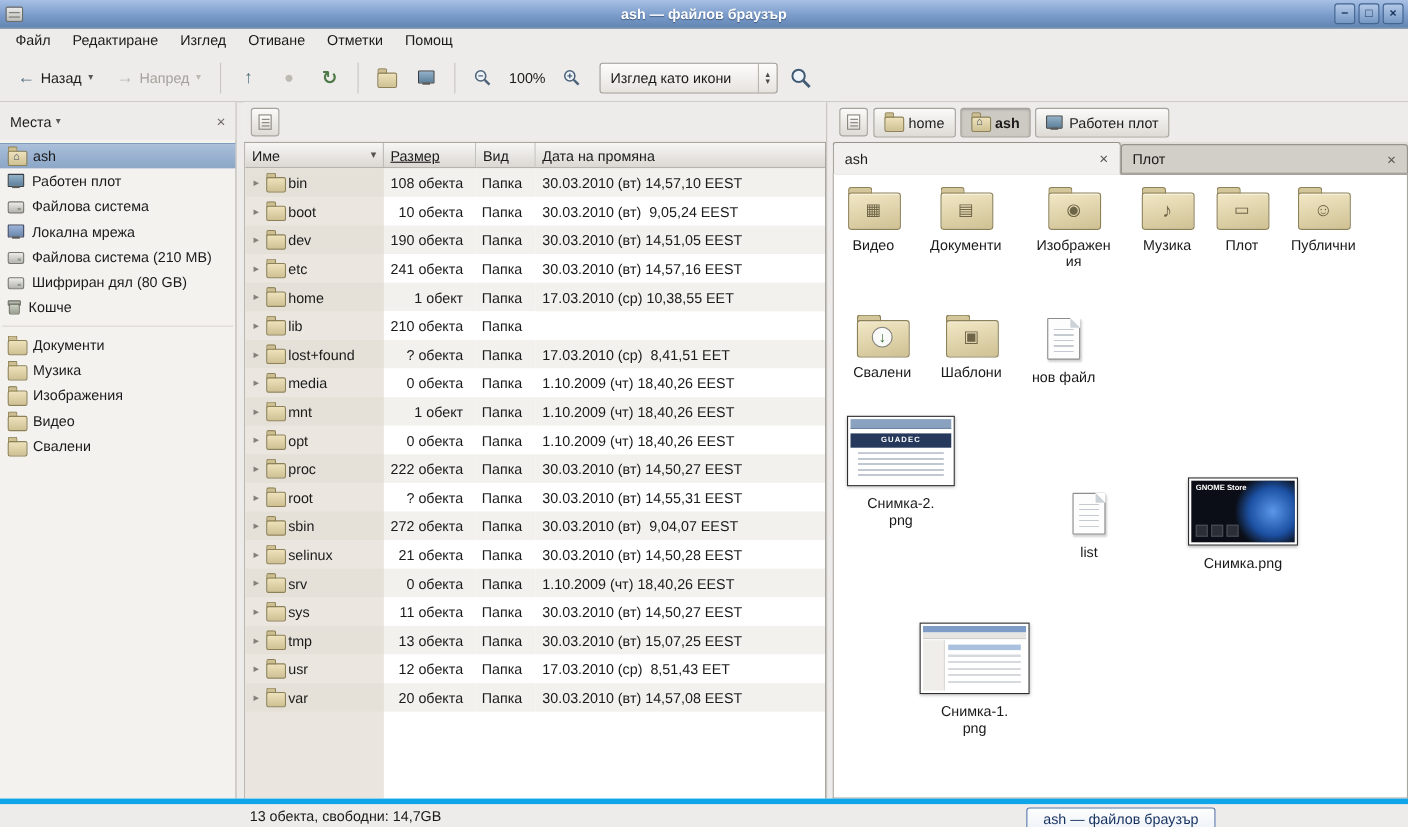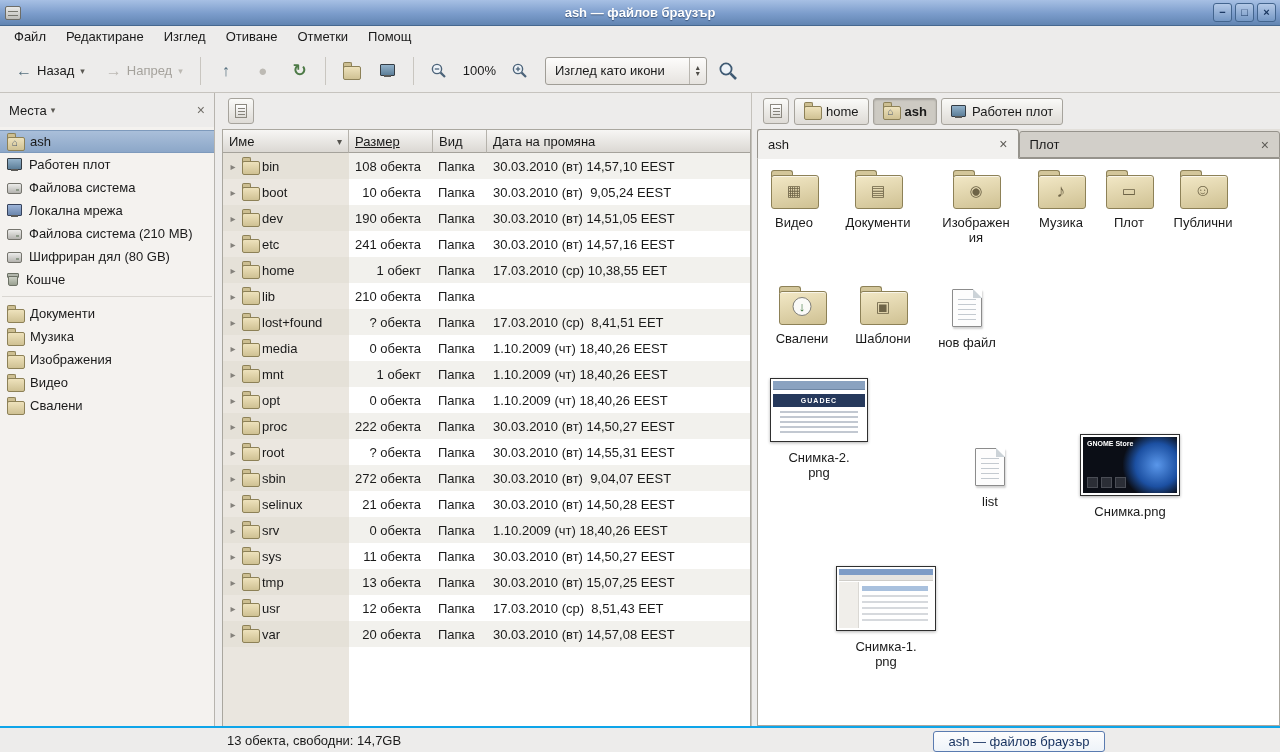--- a/index.html
+++ b/index.html
@@ -137,21 +137,21 @@
   .tn-shirts{position:absolute;left:4px;bottom:5px;display:flex;gap:3px;}
   .tn-shirt{width:11px;height:11px;background:#2b2e36;border:1px solid #4a4d55;}
   .t-file-browser{width:94px;height:59px;background:#fff;}
   .tb2-title{height:6px;background:#7e9cc6;}
   .tb2-tool{height:6px;background:#e7e5e1;border-bottom:1px solid #cfcdc9;}
   .tb2-side{position:absolute;left:0;top:13px;bottom:0;width:20px;background:#f0eeea;border-right:1px solid #dad8d4;}
   .tb2-sel{position:absolute;left:23px;right:5px;top:17px;height:5px;background:#a9c1de;}
   .tb2-rows{position:absolute;left:23px;right:5px;top:26px;bottom:4px;background:repeating-linear-gradient(to bottom,#d6d9dd 0 2px,transparent 2px 6px);}
 
   
-  .statusbar{position:absolute;left:0;right:0;bottom:0;height:26px;background:#edeceb;border-top:2px solid #0ea5e9;display:flex;align-items:center;}
+  .statusbar{position:absolute;left:0;right:0;bottom:0;height:26px;background:#edeceb;border-top:5px solid #0ea5e9;display:flex;align-items:center;}
   .status-text{padding-left:227px;}
   .task-button{position:absolute;left:933px;top:3px;width:172px;height:21px;background:linear-gradient(#fdfdfd,#eef3f9);
     border:1px solid #5a7bb0;border-radius:3px;display:flex;align-items:center;justify-content:center;color:#15305e;font-size:13px;}
 
   .mag-svg{display:block;}
 </style>
 </head>
 <body>
 
 <div id="screen">

